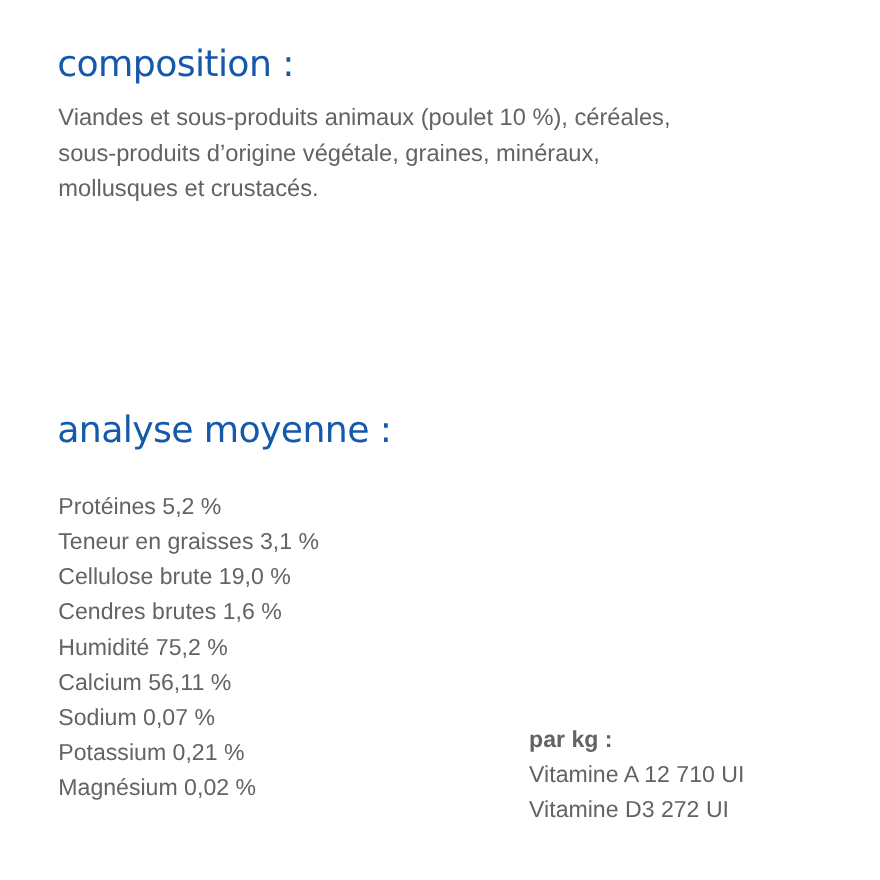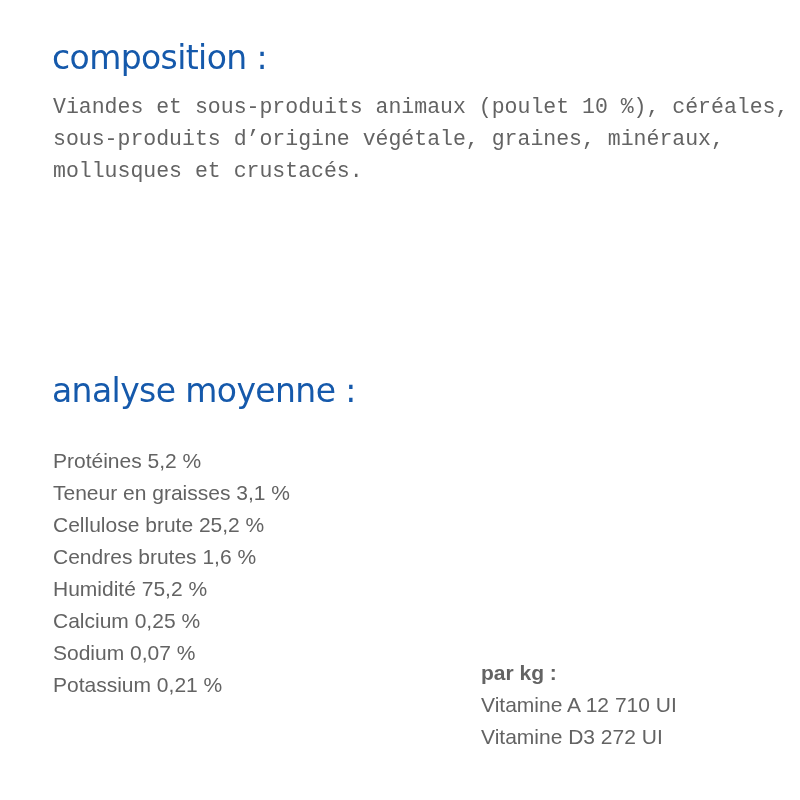--- a/index.html
+++ b/index.html
@@ -31,21 +31,20 @@
 
     .para {
       position: absolute;
       left: 53px;
       top: 91px;
       width: 700px;
       margin: 0;
       color: #636363;
       font-size: 21.5px;
       line-height: 32px;
-      font-family: Liberation Mono, monospace;
     }
     .para span { display: block; white-space: nowrap; }
 
     .list {
       position: absolute;
       margin: 0;
       padding: 0;
       list-style: none;
       color: #636363;
       font-size: 21px;
@@ -65,25 +64,26 @@
   <span>Viandes et sous-produits animaux (poulet 10 %), céréales,</span>
   <span>sous-produits d’origine végétale, graines, minéraux,</span>
   <span>mollusques et crustacés.</span>
 </p>
 
 <h2 id="h-analyse" class="heading">analyse moyenne :</h2>
 
 <ul id="analysis-list" class="list">
   <li>Protéines 5,2 %</li>
   <li>Teneur en graisses 3,1 %</li>
-  <li>Cellulose brute 25,2 %</li>
+  <li>Cellulose brute 19,0 %</li>
   <li>Cendres brutes 1,6 %</li>
   <li>Humidité 75,2 %</li>
-  <li>Calcium 0,25 %</li>
+  <li>Calcium 56,11 %</li>
   <li>Sodium 0,07 %</li>
   <li>Potassium 0,21 %</li>
+  <li>Magnésium 0,02 %</li>
 </ul>
 
 <ul id="vitamin-block" class="list">
   <li class="sub">par kg :</li>
   <li>Vitamine A 12 710 UI</li>
   <li>Vitamine D3 272 UI</li>
 </ul>
 
 </body></html>

